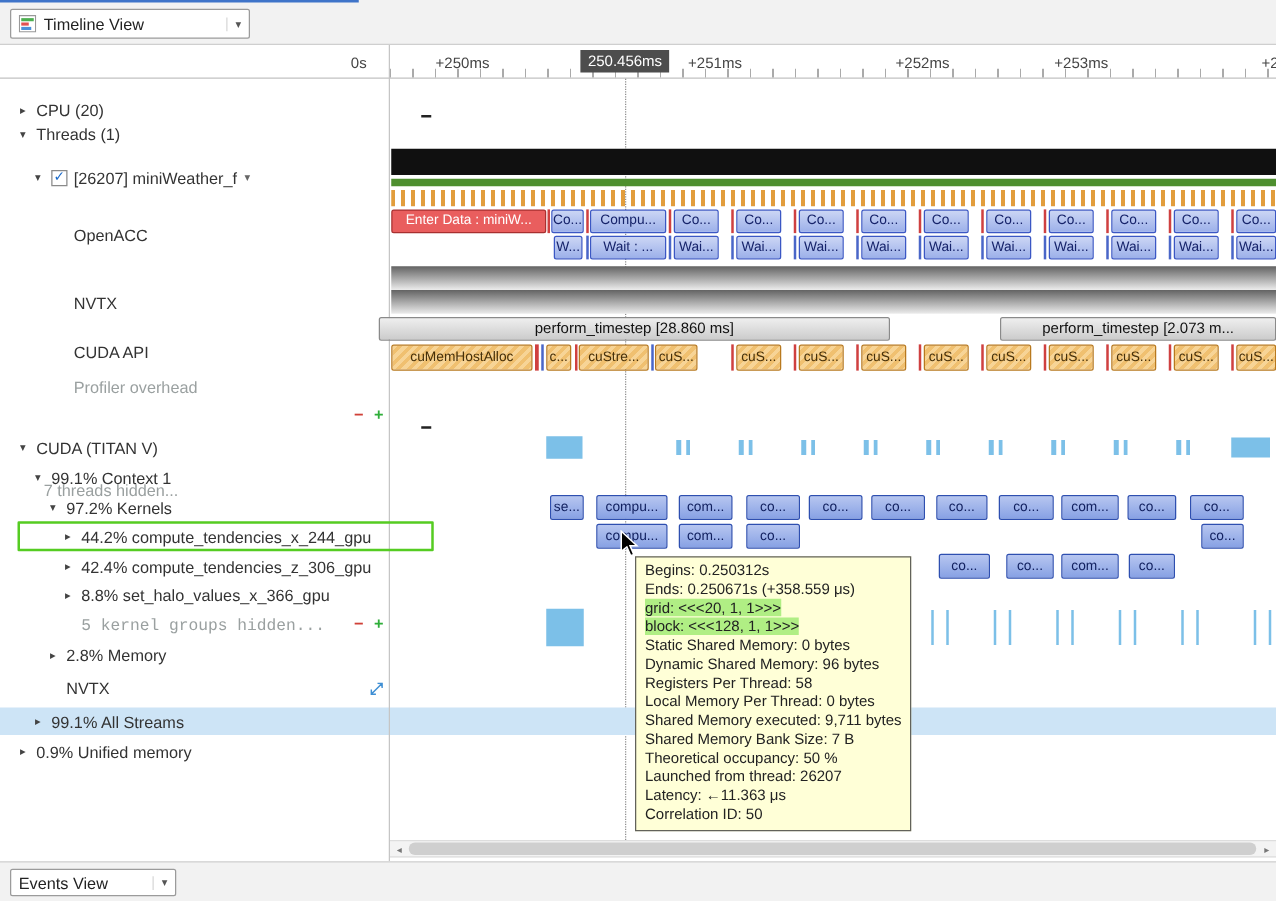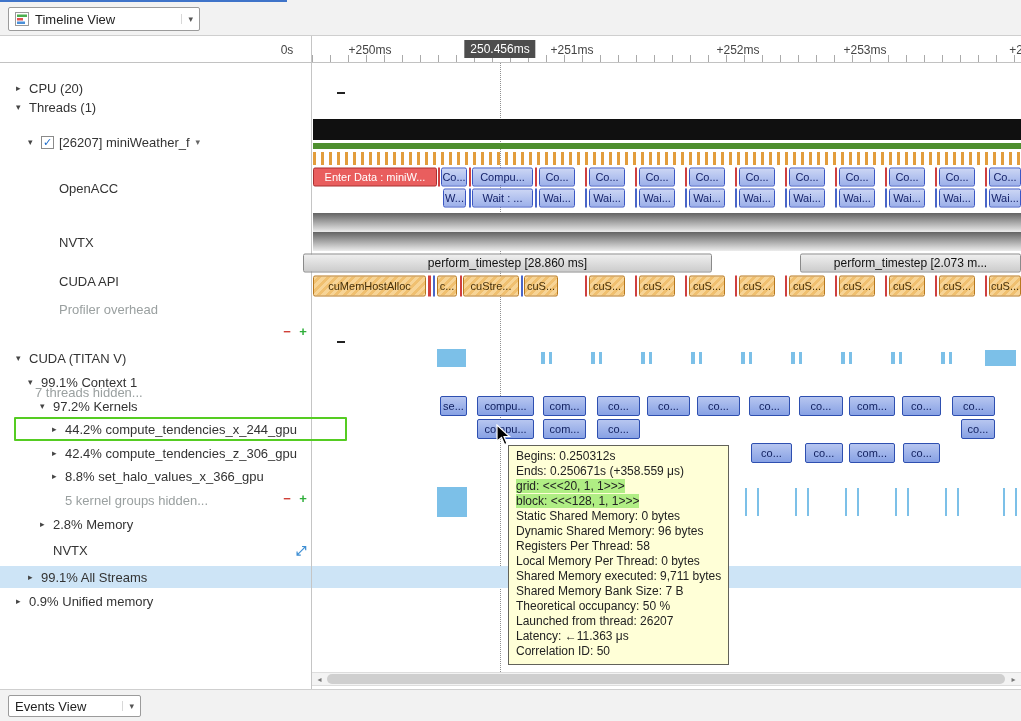--- a/index.html
+++ b/index.html
@@ -187,21 +187,21 @@
 
       <span class="lbl">42.4% compute_tendencies_z_306_gpu</span>
       <span class="caret"></span>
     </div>
       <div class="srow" style="left: 52px; top: 466px;">
       <span class="arrow">▸</span>
 
       <span class="lbl">8.8% set_halo_values_x_366_gpu</span>
       <span class="caret"></span>
     </div>
-      <div class="srow muted" style="left: 52px; top: 490px;">
+      <div class="srow muted" style="left: 52px; top: 490px; font-family: Liberation Mono, monospace;">
       <span class="arrow"></span>
 
       <span class="lbl">5 kernel groups hidden...</span>
       <span class="caret"></span>
     </div>
       <div class="srow" style="left: 40px; top: 514px;">
       <span class="arrow">▸</span>
 
       <span class="lbl">2.8% Memory</span>
       <span class="caret"></span>

